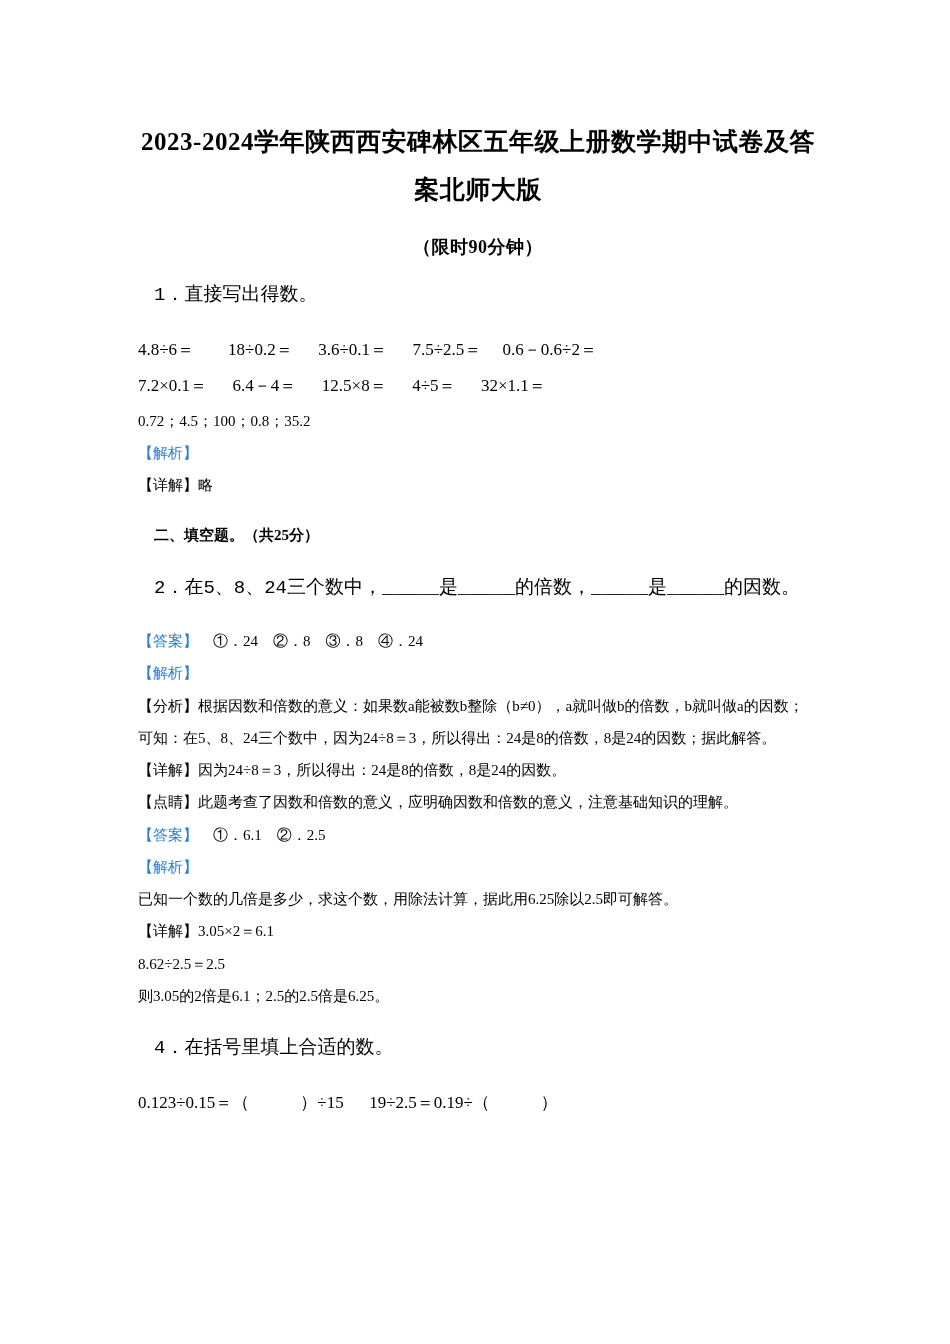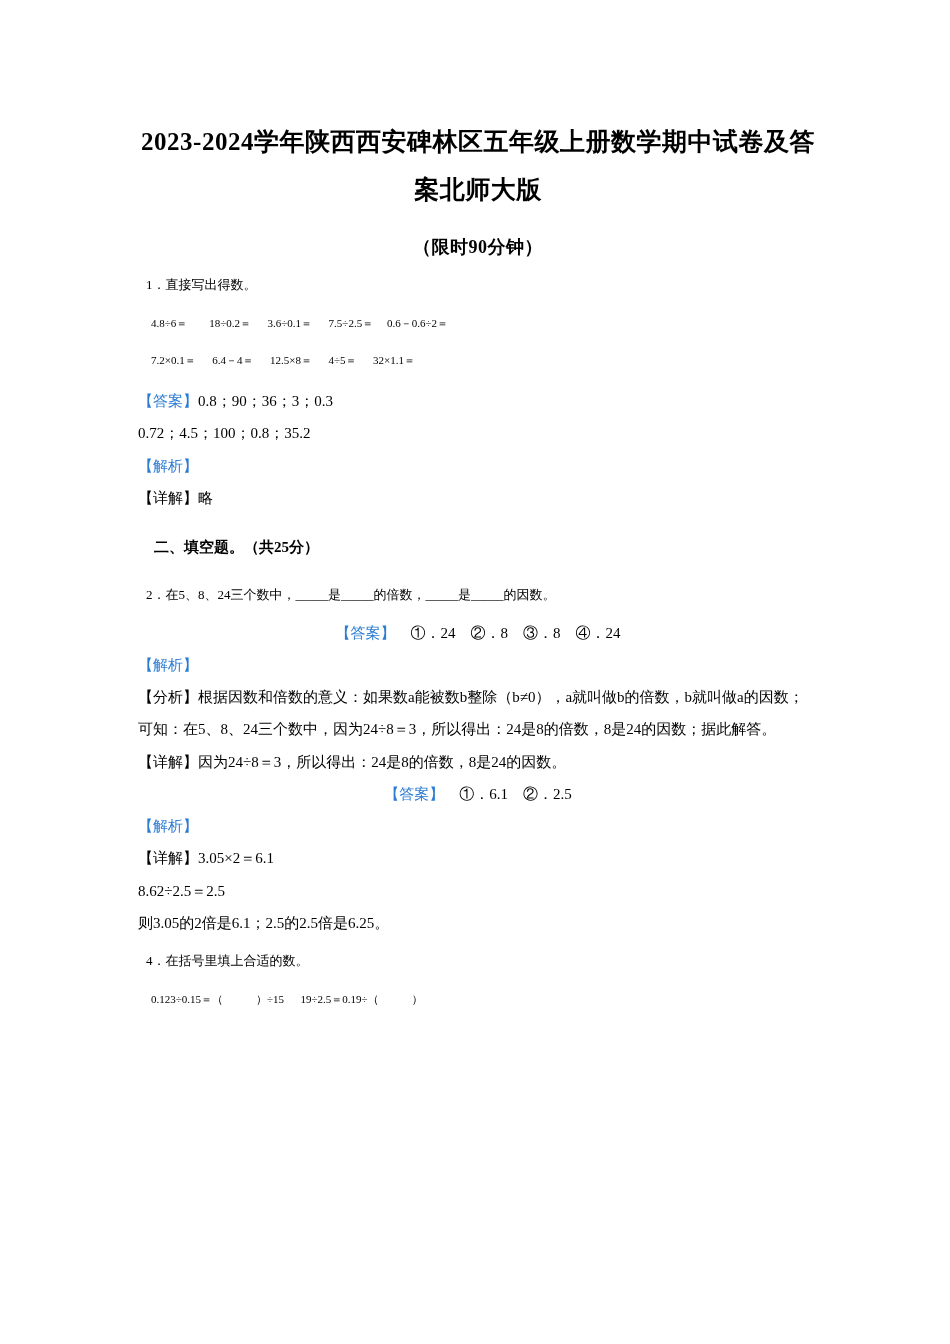--- a/index.html
+++ b/index.html
@@ -36,42 +36,42 @@
     margin: 0 0 10px 0;
   }
   .limit-line {
     text-align: center;
     font-size: 18px;
     font-weight: bold;
     margin: 22px 0 12px 0;
     letter-spacing: 0.5px;
   }
   .q-line {
-    font-size: 11px;
+    font-size: 17px;
     line-height: 2.15;
-    margin: 13px;
+    margin: 0;
     white-space: pre;
   }
   .section-head {
     font-size: 15px;
     font-weight: bold;
     line-height: 2.3;
     margin: 16px;
   }
   .ans-label {
     color: #2b7cd3;
   }
   .num-item {
-    font-size: 13px;
+    font-size: 19px;
     line-height: 2.15;
-    margin: 8px;
+    margin: 16px;
+    font-family: Liberation Mono, monospace;
   }
   .spaced {
     white-space: pre;
-    text-align: center;
   }
   .body-text {
     font-size: 15px;
     line-height: 2.15;
     margin: 0;
   }
 </style>
 </head>
 <body>
 
@@ -79,44 +79,45 @@
   <div class="content">
 
     <h1 class="doc-title">2023-2024学年陕西西安碑林区五年级上册数学期中试卷及答案北师大版</h1>
 
     <div class="limit-line">（限时90分钟）</div>
 
     <div class="num-item">1．直接写出得数。</div>
     <div class="q-line">4.8÷6＝        18÷0.2＝      3.6÷0.1＝      7.5÷2.5＝     0.6－0.6÷2＝</div>
     <div class="q-line">7.2×0.1＝      6.4－4＝      12.5×8＝      4÷5＝      32×1.1＝</div>
 
-    <div class="body-text"><span class="ans-label">【答案】</span><span>0.8；90；36；3；0.3</span></div>
 
     <div class="body-text">0.72；4.5；100；0.8；35.2</div>
 
     <div class="body-text"><span class="ans-label">【解析】</span></div>
 
     <div class="body-text">【详解】略</div>
 
     <div class="section-head">二、填空题。（共25分）</div>
 
     <div class="num-item">2．在5、8、24三个数中，_____是_____的倍数，_____是_____的因数。</div>
 
     <div class="body-text spaced"><span class="ans-label">【答案】</span><span>    ①．24    ②．8    ③．8    ④．24</span></div>
 
     <div class="body-text"><span class="ans-label">【解析】</span></div>
 
     <div class="body-text">【分析】根据因数和倍数的意义：如果数a能被数b整除（b≠0），a就叫做b的倍数，b就叫做a的因数；可知：在5、8、24三个数中，因为24÷8＝3，所以得出：24是8的倍数，8是24的因数；据此解答。</div>
     <div class="body-text">【详解】因为24÷8＝3，所以得出：24是8的倍数，8是24的因数。</div>
+    <div class="body-text">【点睛】此题考查了因数和倍数的意义，应明确因数和倍数的意义，注意基础知识的理解。</div>
 
 
     <div class="body-text spaced"><span class="ans-label">【答案】</span><span>    ①．6.1    ②．2.5</span></div>
 
     <div class="body-text"><span class="ans-label">【解析】</span></div>
 
+    <div class="body-text">已知一个数的几倍是多少，求这个数，用除法计算，据此用6.25除以2.5即可解答。</div>
     <div class="body-text">【详解】3.05×2＝6.1</div>
     <div class="body-text">8.62÷2.5＝2.5</div>
     <div class="body-text">则3.05的2倍是6.1；2.5的2.5倍是6.25。</div>
 
     <div class="num-item">4．在括号里填上合适的数。</div>
     <div class="q-line">0.123÷0.15＝（            ）÷15      19÷2.5＝0.19÷（            ）</div>
 
   </div>
 </div>
 

